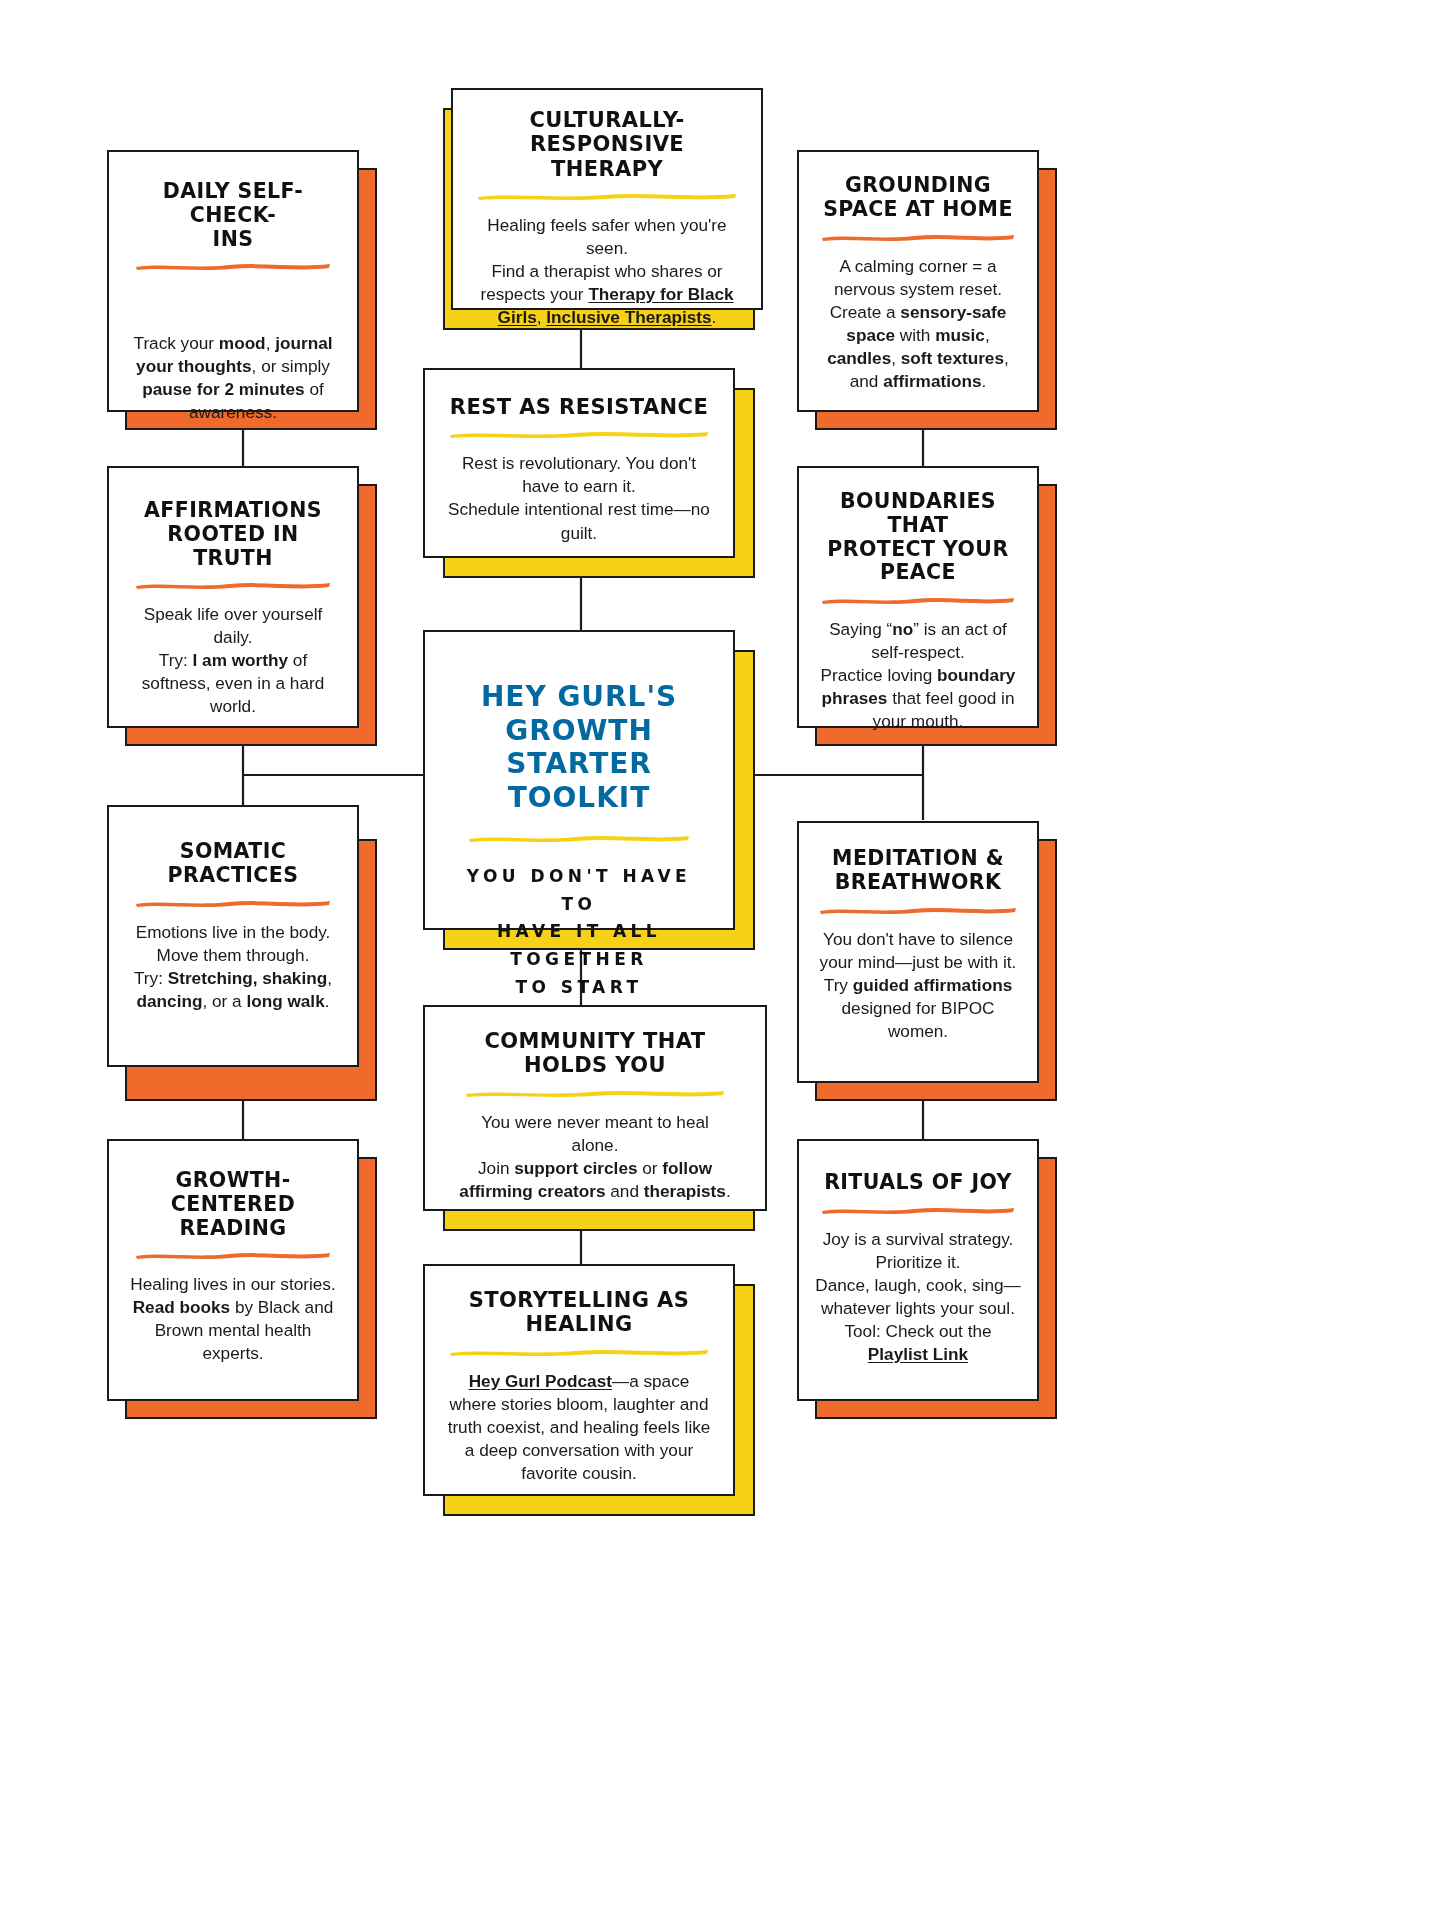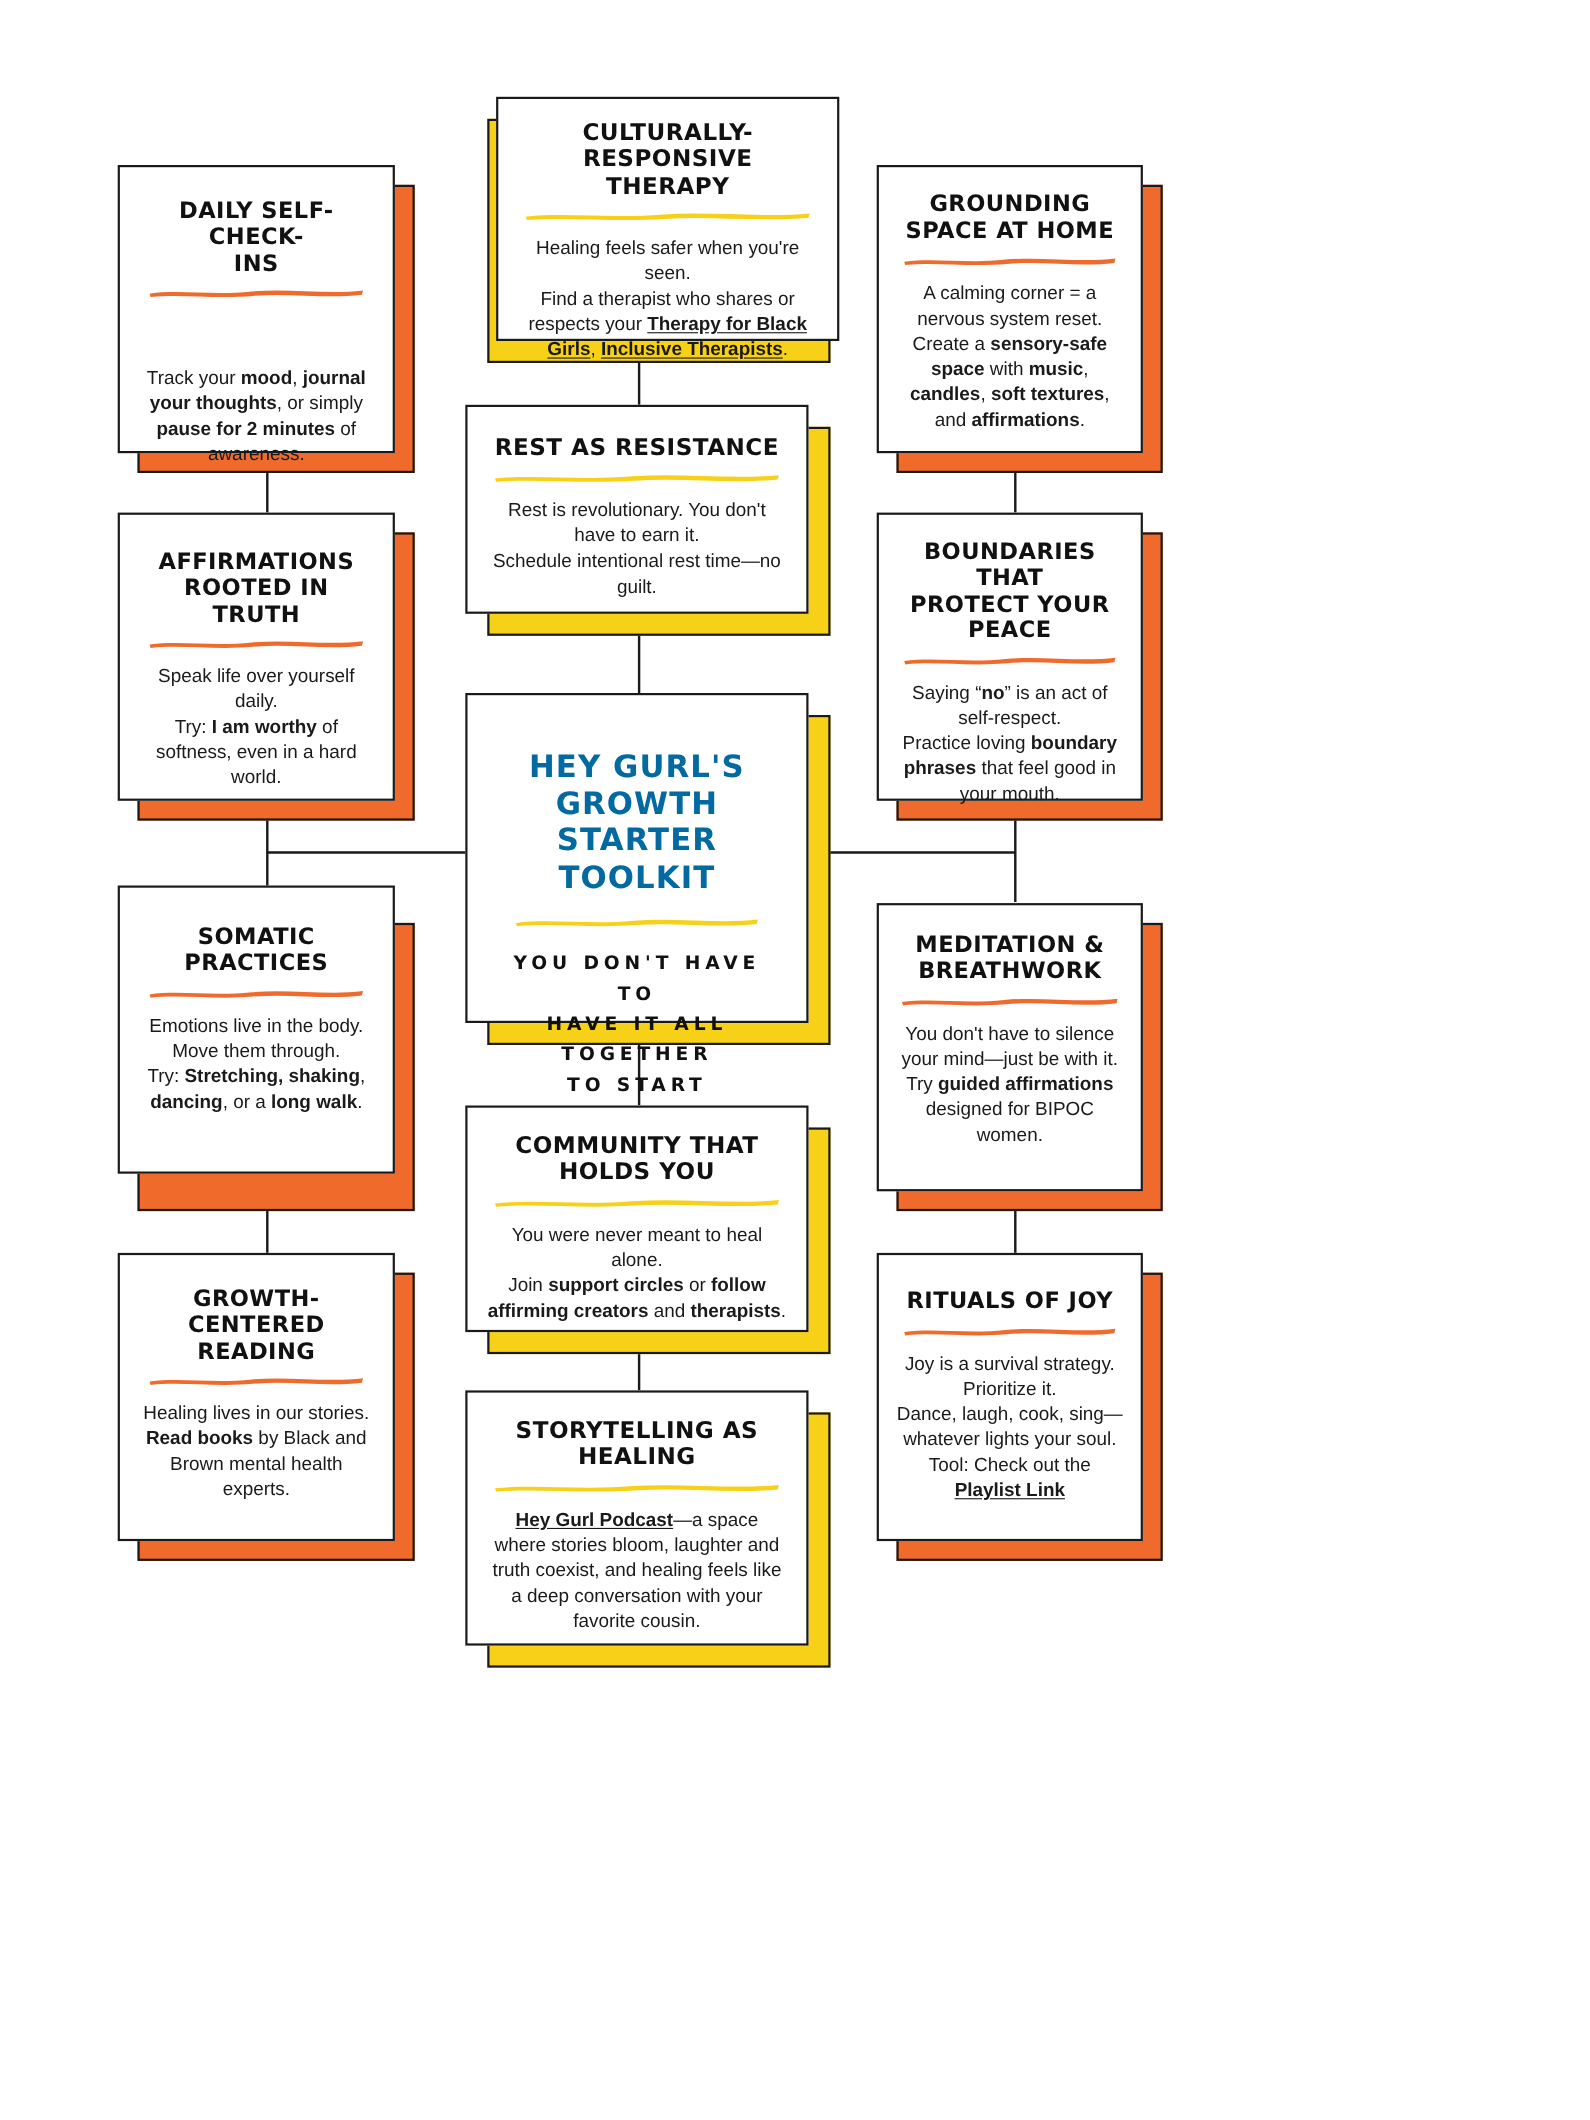--- a/index.html
+++ b/index.html
@@ -223,21 +223,21 @@
     <div class="hero-sub" style="width:268px;">
       <span>YOU DON'T HAVE TO</span><br>
       <span>HAVE IT ALL TOGETHER</span><br>
       <span>TO START GROWING.</span><br>
       <span>THIS GUIDE IS YOUR</span><br>
       <span>FIRST STEP.</span>
     </div>
   </div>
 
   <div class="shadow sh-yellow" style="left:443px; top:1025px; width:312px; height:206px;"></div>
-  <div class="card" style="left:423px; top:1005px; width:312px; height:206px; padding:22px 20px 12px;">
+  <div class="card" style="left:423px; top:1005px; width:344px; height:206px; padding:22px 20px 12px;">
     <div class="card-title t-19">
       <span>COMMUNITY THAT</span><br>
       <span>HOLDS YOU</span>
     </div>
     <div class="brush" style="width:262px;">
       <svg viewBox="0 0 264 11" width="262" height="11" preserveAspectRatio="none">
         <path d="M2,7 C40,3 80,9 128,5 C172,2 220,8 262,4 L261,8 C218,12 173,6 129,9 C82,12 41,7 3,10 Z" fill="#F7D117"></path>
       </svg>
     </div>
     <div class="card-body b-16" style="width:276px;">You were never meant to heal alone.<br>Join <b>support circles</b> or <b>follow affirming creators</b> and <b>therapists</b>.</div>

